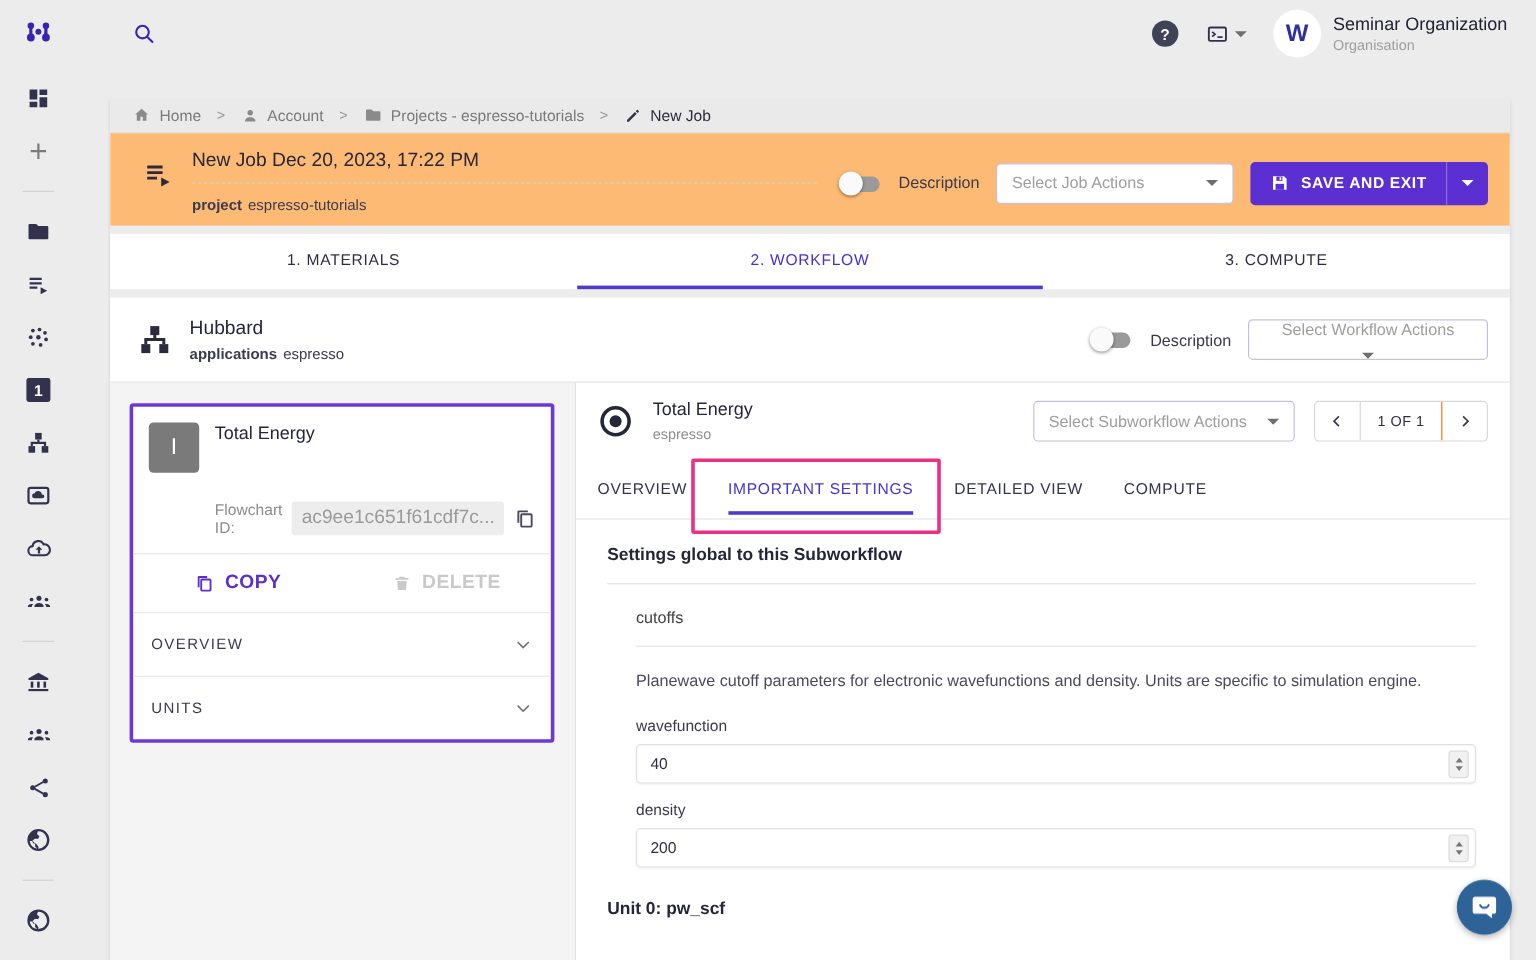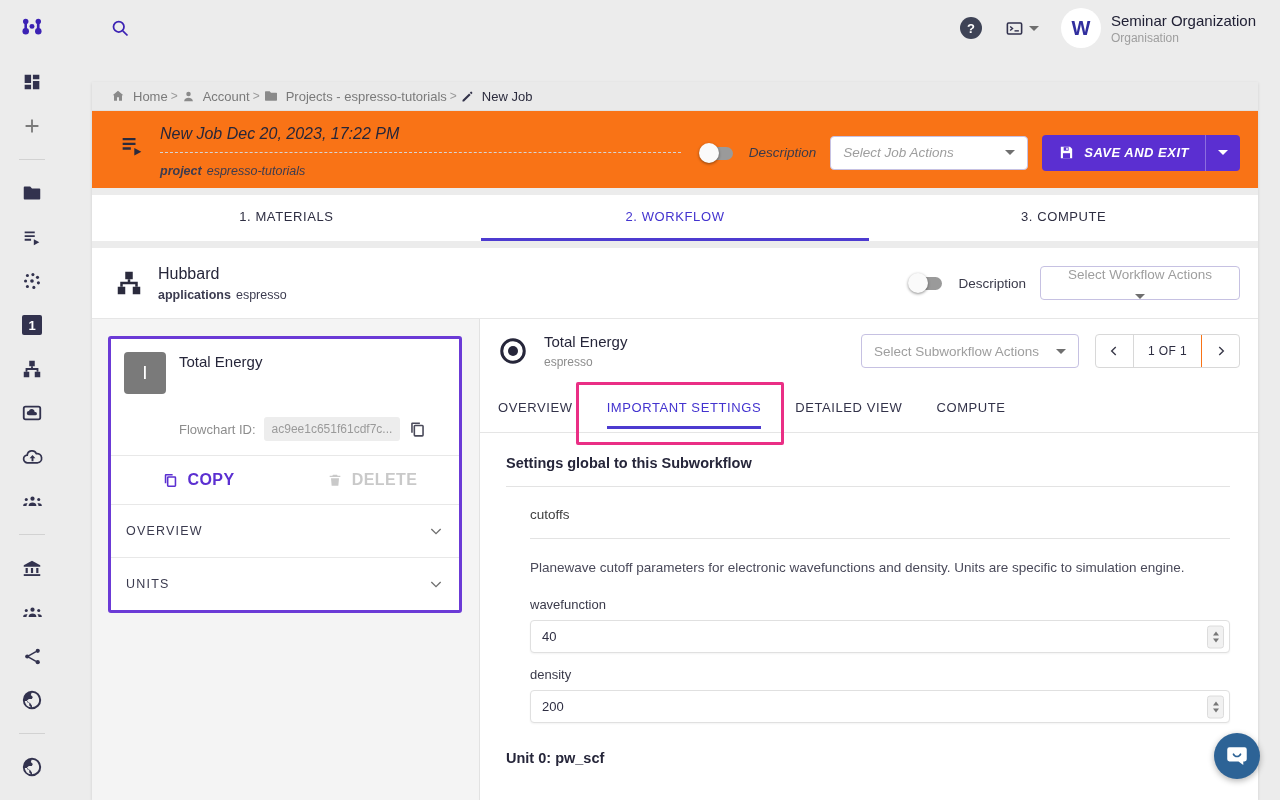--- a/index.html
+++ b/index.html
@@ -25,27 +25,27 @@
   .sidebar { position:fixed; left:0; top:60px; width:64px; display:flex; flex-direction:column;
     align-items:center; color:#32324e; }
   .side-ic { height:24px; width:24px; margin:10px 0; cursor:pointer; display:flex; align-items:center; justify-content:center; }
   .side-div { width:26px; height:1px; background:#d2d2d2; margin:11px 0; }
   .one-sq { width:20px; height:20px; background:#32324e; color:#fff; border-radius:2px; font-size:13px;
     font-weight:bold; display:flex; align-items:center; justify-content:center; }
 
   
   .main-area { position:absolute; left:92px; top:82px; width:1166px; height:718px; display:flex;
     flex-direction:column; box-shadow:0 1px 3px rgba(0,0,0,.12); }
-  .crumbs { height:29px; background:#eaeaea; display:flex; align-items:center; gap:0; padding:0 18px;
+  .crumbs { height:29px; background:#eaeaea; display:flex; align-items:center; gap:10px; padding:0 18px;
     font-size:13px; color:#7a7a7a; border-bottom:1px solid #e0e0e0; }
   .crumb { display:flex; align-items:center; gap:7px; cursor:pointer; }
   .crumb-last { color:#2b2b3d; font-weight:500; }
   .crumb-sep { color:#9a9a9a; font-size:12px; padding:0 3px; }
 
-  .job-header { background:#f97316; display:flex; padding:14px 18px 10px 18px;font-style:italic; }
+  .job-header { background:#fdba74; display:flex; padding:14px 18px 10px 18px; }
   .job-ic { margin:6px 14px 0 8px; color:#2b2b3d; }
   .job-title-block { flex:1; min-width:0; }
   .job-title { font-size:16px; color:#26263a; padding-bottom:9px; border-bottom:1px dashed #d4d4d4; cursor:text; }
   .job-project { margin-top:11px; font-size:12.5px; color:#3c3c50; }
   .job-project b { font-weight:bold; margin-right:5px; }
   .job-controls { display:flex; align-items:center; gap:14px; margin-left:18px; margin-top:2px; }
 
   .toggle { position:relative; width:36px; height:20px; cursor:pointer; flex:none; }
   .toggle .track { position:absolute; left:3px; top:4px; width:31px; height:13px; border-radius:7px; background:#9a9a9a; }
   .toggle .thumb { position:absolute; left:0; top:0; width:20px; height:20px; border-radius:50%; background:#fafafa;
@@ -85,21 +85,21 @@
   
   .split { flex:1; display:flex; min-height:0; border-top:1px solid #e6e6e6; }
   .left-pane { width:388px; background:#f4f4f4; border-right:1px solid #e2e2e2; padding:17px 17px 0 16px; }
   .unit-card { background:#fff; border:3px solid #6b3ad6; border-radius:3px; }
   .uc-head { display:flex; gap:13px; padding:13px 13px 14px 13px; border-bottom:1px solid #e8e8e8; }
   .uc-badge { width:42px; height:42px; border-radius:4px; background:#7a7a7a; color:#fff; font-size:19px;
     display:flex; align-items:center; justify-content:center; flex:none; }
   .uc-title { font-size:15px; color:#26263a; margin:1px 0 9px; }
   .uc-fc-row { display:flex; align-items:center; gap:8px;margin-top:47px; }
   .uc-fc-label { font-size:13px; color:#8d8d8d; }
-  .uc-chip { background:#ededed; border-radius:3px; padding:5px 8px; font-size:12px; color:#9a9a9a; cursor:pointer; }
+  .uc-chip { background:#ededed; border-radius:3px; padding:5px 8px; font-size:16px; color:#9a9a9a; cursor:pointer; }
   .uc-copy-ic { color:#4a4a5a; cursor:pointer; }
   .uc-actions { display:flex; padding:15px 0; border-bottom:1px solid #e8e8e8; }
   .uc-act { flex:1; display:flex; align-items:center; justify-content:center; gap:9px; font-size:16px;
     font-weight:bold; letter-spacing:.4px; cursor:pointer; }
   .uc-copy { color:#5b2fd1; }
   .uc-del { color:#c9c9c9; cursor:default; }
   .uc-acc { display:flex; align-items:center; justify-content:space-between; padding:18px 15px; cursor:pointer;
     font-size:12.5px; letter-spacing:1.2px; color:#3a3a4e; }
   .uc-acc + .uc-acc { border-top:1px solid #e8e8e8; }
   .acc-chev { color:#6f6f6f; }

